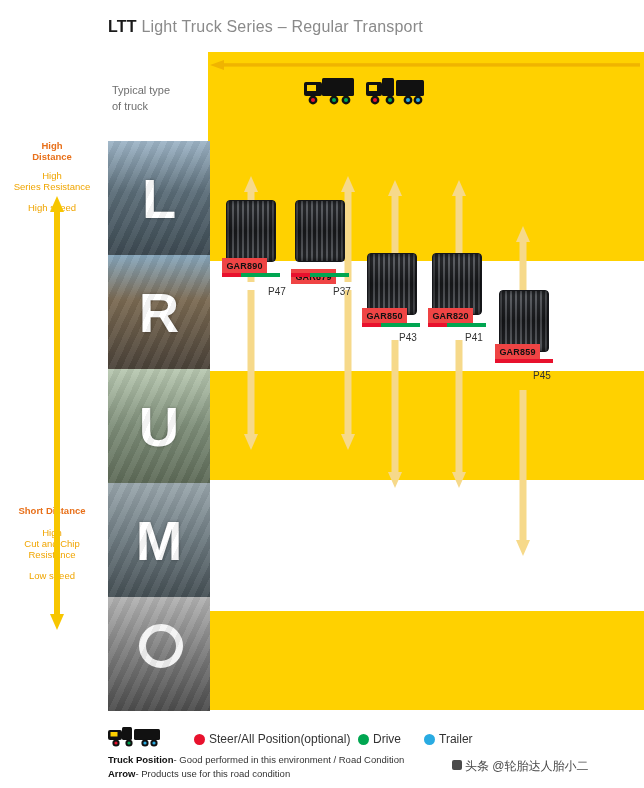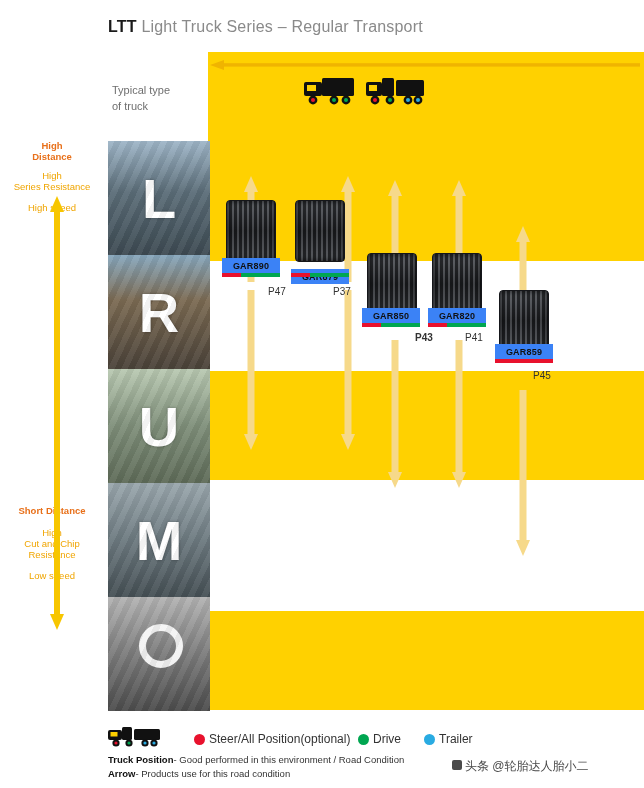--- a/index.html
+++ b/index.html
@@ -96,21 +96,21 @@
   .tyre {
     position:absolute; width:50px; height:62px; border-radius:4px;
     background:#2f3136;
     background-image:
       repeating-linear-gradient(90deg, rgba(255,255,255,0.13) 0 2px, rgba(0,0,0,0.45) 2px 5px),
       linear-gradient(180deg,#4a4d53 0%,#26282c 50%,#404349 100%);
     border:1px solid #15161a;
     box-shadow:inset 0 0 6px rgba(0,0,0,0.8);
   }
   .name-plate {
-    position:absolute; width:58px; height:15px; background:#3b82f6;
+    position:absolute; width:45px; height:15px; background:#ef4444;
     display:flex; align-items:center; justify-content:center;
     font-size:9px; font-weight:bold; color:#111; letter-spacing:0.2px;
   }
   .dotbar { position:absolute; width:58px; height:4px; display:flex; }
   .dotbar span { flex:1; height:100%; }
   .pcode { position:absolute; font-size:10px; color:#333; }
 
   
   .arrow-v { position:absolute; width:14px; }
 
@@ -268,21 +268,21 @@
       <polygon points="7,148 14,132 0,132" fill="#f6d98a"></polygon>
   </svg>
   <div class="product">
     <div class="tyre" style="left:367px; top:253px;"></div>
     <div class="name-plate" style="left:362px; top:308px;">GAR850</div>
     <div class="dotbar" style="left:362px; top:323px;">
       <span style="background:#e8112d"></span>
         <span style="background:#00a651"></span>
         <span style="background:#00a651"></span>
     </div>
-    <div class="pcode" style="left:415px; top:332px;font-weight:bold;">P43</div>
+    <div class="pcode" style="left:399px; top:332px;">P43</div>
   </div>
 
   <svg class="arrow-v" style="left:452px; top:180px; height:100px;" viewBox="0 0 14 100" preserveAspectRatio="none">
     <polygon points="7,0 14,16 0,16" fill="#f6d98a"></polygon>
       <rect x="3.5" y="14" width="7" height="86" fill="#f6d98a"></rect>
   </svg>
   <svg class="arrow-v" style="left:452px; top:340px; height:148px;" viewBox="0 0 14 148" preserveAspectRatio="none">
     <rect x="3.5" y="0" width="7" height="134" fill="#f6d98a"></rect>
       <polygon points="7,148 14,132 0,132" fill="#f6d98a"></polygon>
   </svg>

